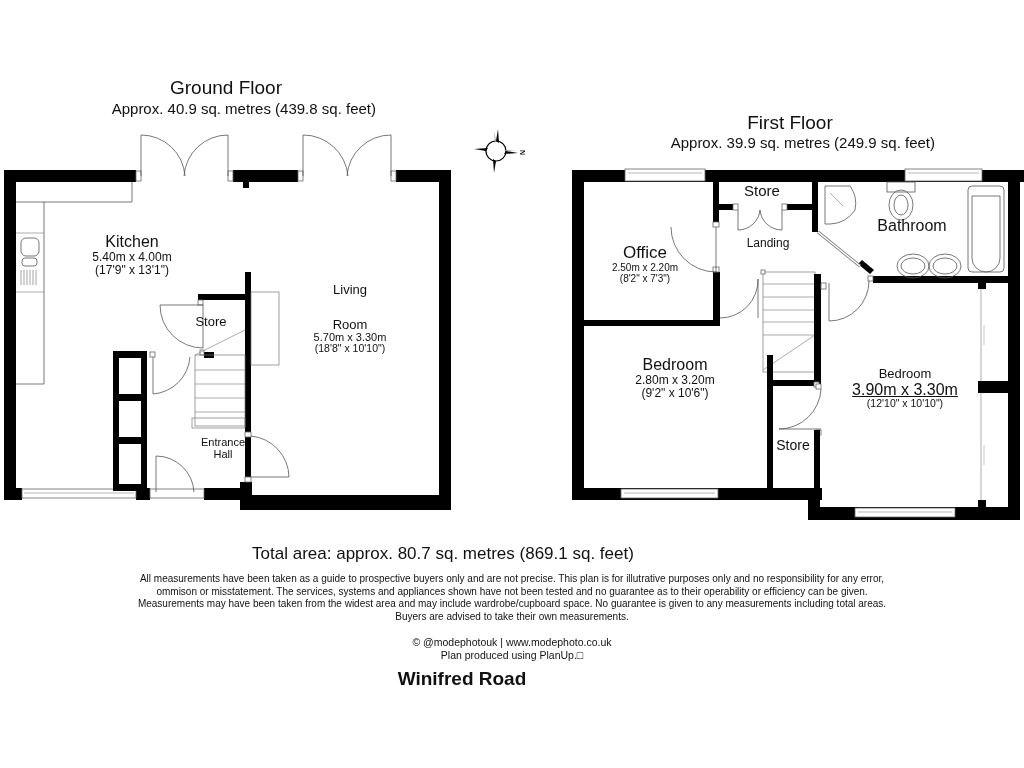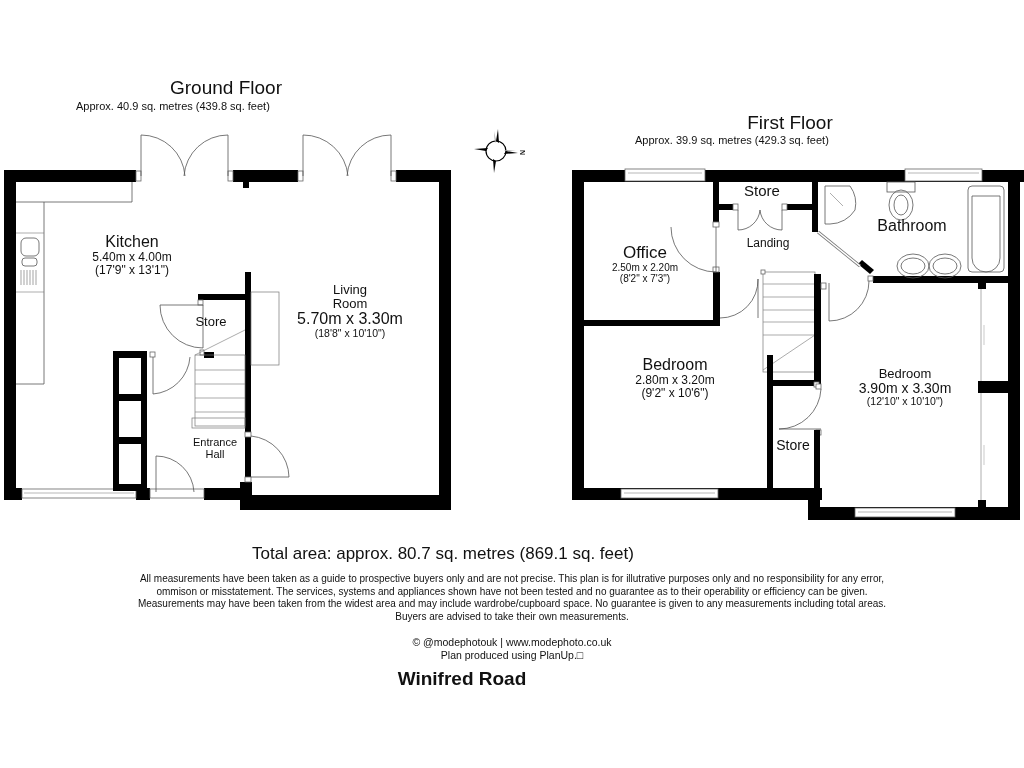--- a/index.html
+++ b/index.html
@@ -1,19 +1,19 @@
 <!DOCTYPE html>
 <html><head>
 <meta charset="utf-8">
 <style>
   html, body { margin: 0; padding: 0; background: #ffffff; }
   body { width: 1024px; height: 768px; position: relative; overflow: hidden; font-family: "Liberation Sans", sans-serif; color: #111; }
   .abs { position: absolute; }
   .floor-title { font-weight: normal; font-size: 19px; text-align: center; white-space: nowrap; }
-  .floor-sub { font-size: 11px; text-align: left; white-space: nowrap; }
+  .floor-sub { font-size: 15px; text-align: right; white-space: nowrap; }
   .room-name { font-weight: normal; text-align: center; white-space: nowrap; line-height: 1.05; }
   .room-dim { font-size: 11px; text-align: center; white-space: nowrap; line-height: 1.1; }
   svg { position: absolute; left: 0; top: 0; }
   .wall { fill: #000; }
   .thin { fill: none; stroke: #555; stroke-width: 0.8; }
   .thin2 { fill: none; stroke: #777; stroke-width: 0.7; }
   .win { fill: #fff; stroke: #666; stroke-width: 0.8; }
   .total { font-size: 17px; text-align: center; width: 886px; left: 0; white-space: nowrap; }
   .disclaimer { font-size: 10px; text-align: center; line-height: 12.5px; width: 760px; left: 132px; }
   .credit { font-size: 10.5px; text-align: center; width: 1024px; left: 0; line-height: 13px; }
@@ -206,35 +206,35 @@
     <ellipse class="thin" cx="913" cy="266" rx="12" ry="8"></ellipse>
     <ellipse class="thin" cx="945" cy="266" rx="16" ry="12"></ellipse>
     <ellipse class="thin" cx="945" cy="266" rx="12" ry="8"></ellipse>
   </g>
 </svg>
 
 <div class="abs floor-title" style="left:126px;top:77px;width:200px;">Ground Floor</div>
 <div class="abs floor-sub" style="left:76px;top:100px;width:300px;">Approx. 40.9 sq. metres (439.8 sq. feet)</div>
 
 <div class="abs floor-title" style="left:690px;top:112px;width:200px;">First Floor</div>
-<div class="abs floor-sub" style="left:635px;top:134px;width:300px;">Approx. 39.9 sq. metres (429.3 sq. feet)</div>
+<div class="abs floor-sub" style="left:635px;top:134px;width:300px;">Approx. 39.9 sq. metres (249.9 sq. feet)</div>
 
 <div class="abs" style="left:62px;top:234px;width:140px;">
   <div class="room-name" style="font-size:16px;">Kitchen</div>
   <div class="room-dim" style="font-size:12px;">5.40m x 4.00m</div>
   <div class="room-dim" style="font-size:12px;">(17'9" x 13'1")</div>
 </div>
 <div class="abs room-name" style="left:181px;top:315px;width:60px;font-size:13px;">Store</div>
 <div class="abs" style="left:290px;top:283px;width:120px;">
   <div class="room-name" style="font-size:13px;">Living</div>
-  <div class="room-name" style="font-size:13px;">Room</div>
-  <div class="room-dim" style="font-size:16px;text-align:center;">5.70m x 3.30m</div>
+  <div class="room-name" style="font-size:13px;margin-top:21px;">Room</div>
+  <div class="room-dim" style="font-size:11px;text-align:center;">5.70m x 3.30m</div>
   <div class="room-dim" style="font-size:10.5px;">(18'8" x 10'10")</div>
 </div>
-<div class="abs" style="left:180px;top:437px;width:70px;">
+<div class="abs" style="left:188px;top:437px;width:70px;">
   <div class="room-name" style="font-size:11px;">Entrance</div>
   <div class="room-name" style="font-size:11px;">Hall</div>
 </div>
 
 <div class="abs" style="left:520px;top:149px;font-size:7px;font-weight:bold;transform:rotate(90deg);">N</div>
 
 <div class="abs" style="left:580px;top:244px;width:130px;">
   <div class="room-name" style="font-size:17px;">Office</div>
   <div class="room-dim" style="font-size:10px;">2.50m x 2.20m</div>
   <div class="room-dim" style="font-size:10px;">(8'2" x 7'3")</div>
@@ -242,21 +242,21 @@
 <div class="abs room-name" style="left:732px;top:183px;width:60px;font-size:15px;">Store</div>
 <div class="abs room-name" style="left:733px;top:237px;width:70px;font-size:12px;text-align:center;">Landing</div>
 <div class="abs room-name" style="left:862px;top:218px;width:100px;font-size:16px;">Bathroom</div>
 <div class="abs" style="left:600px;top:357px;width:150px;">
   <div class="room-name" style="font-size:16px;">Bedroom</div>
   <div class="room-dim" style="font-size:12px;">2.80m x 3.20m</div>
   <div class="room-dim" style="font-size:12px;">(9'2" x 10'6")</div>
 </div>
 <div class="abs" style="left:845px;top:367px;width:120px;">
   <div class="room-name" style="font-size:13px;">Bedroom</div>
-  <div class="room-dim" style="font-size:14px;">3.90m x 3.30m</div>
+  <div class="room-dim" style="font-size:16px;text-decoration:underline;">3.90m x 3.30m</div>
   <div class="room-dim" style="font-size:10.5px;">(12'10" x 10'10")</div>
 </div>
 <div class="abs room-name" style="left:768px;top:438px;width:50px;font-size:14px;">Store</div>
 
 <div class="abs total" style="top:544px;">Total area: approx. 80.7 sq. metres (869.1 sq. feet)</div>
 <div class="abs disclaimer" style="top:573px;">All measurements have been taken as a guide to prospective buyers only and are not precise. This plan is for illutrative purposes only and no responsibility for any error, ommison or misstatement. The services, systems and appliances shown have not been tested and no guarantee as to their operability or efficiency can be given. Measurements may have been taken from the widest area and may include wardrobe/cupboard space. No guarantee is given to any measurements including total areas. Buyers are advised to take their own measurements.</div>
 <div class="abs credit" style="top:636px;">© @modephotouk | www.modephoto.co.uk</div>
 <div class="abs credit" style="top:649px;">Plan  produced  using  PlanUp.□</div>
 <div class="abs addr" style="top:668px;">Winifred Road</div>
 

